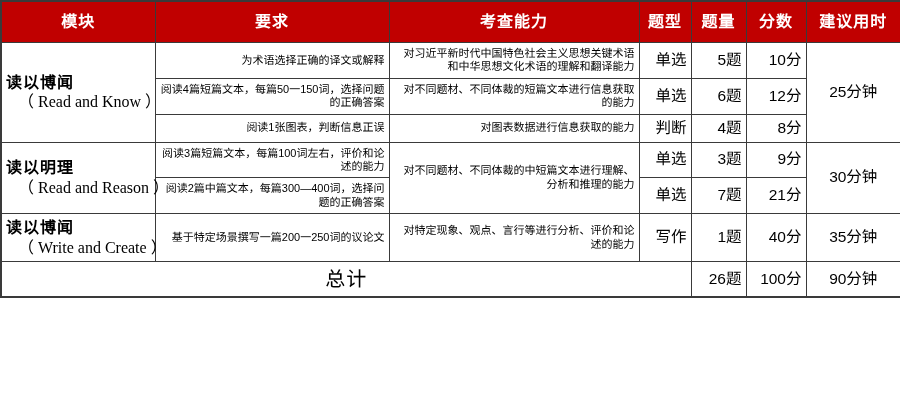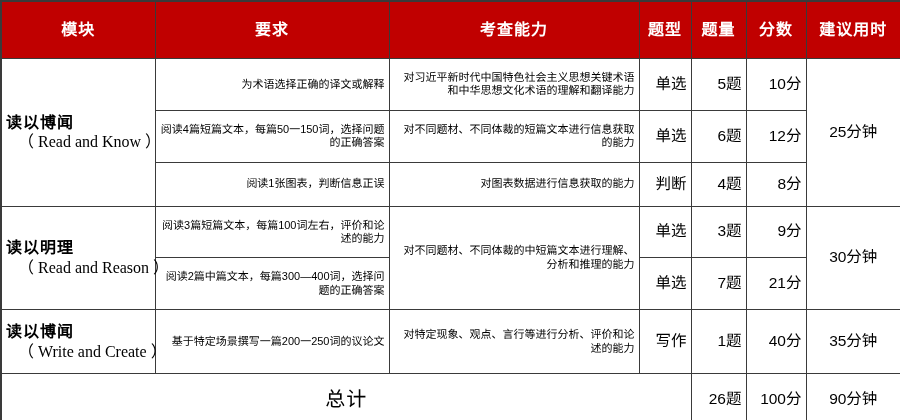--- a/index.html
+++ b/index.html
@@ -25,21 +25,21 @@
   #exam-table col.c-module   { width: 154px; }
   #exam-table col.c-req      { width: 234px; }
   #exam-table col.c-ability  { width: 250px; }
   #exam-table col.c-type     { width: 52px;  }
   #exam-table col.c-count    { width: 55px;  }
   #exam-table col.c-score    { width: 60px;  }
   #exam-table col.c-time     { width: 95px;  }
 
   #exam-table td, #exam-table th {
     border: 1px solid #3a3a3a;
-    padding: 12px 4px;
+    padding: 4px 4px;
     vertical-align: middle;
     line-height: 1.22;
     word-break: break-all;
   }
 
   
   .hdr-row th {
     background: #C00000;
     color: #ffffff;
     font-weight: bold;

